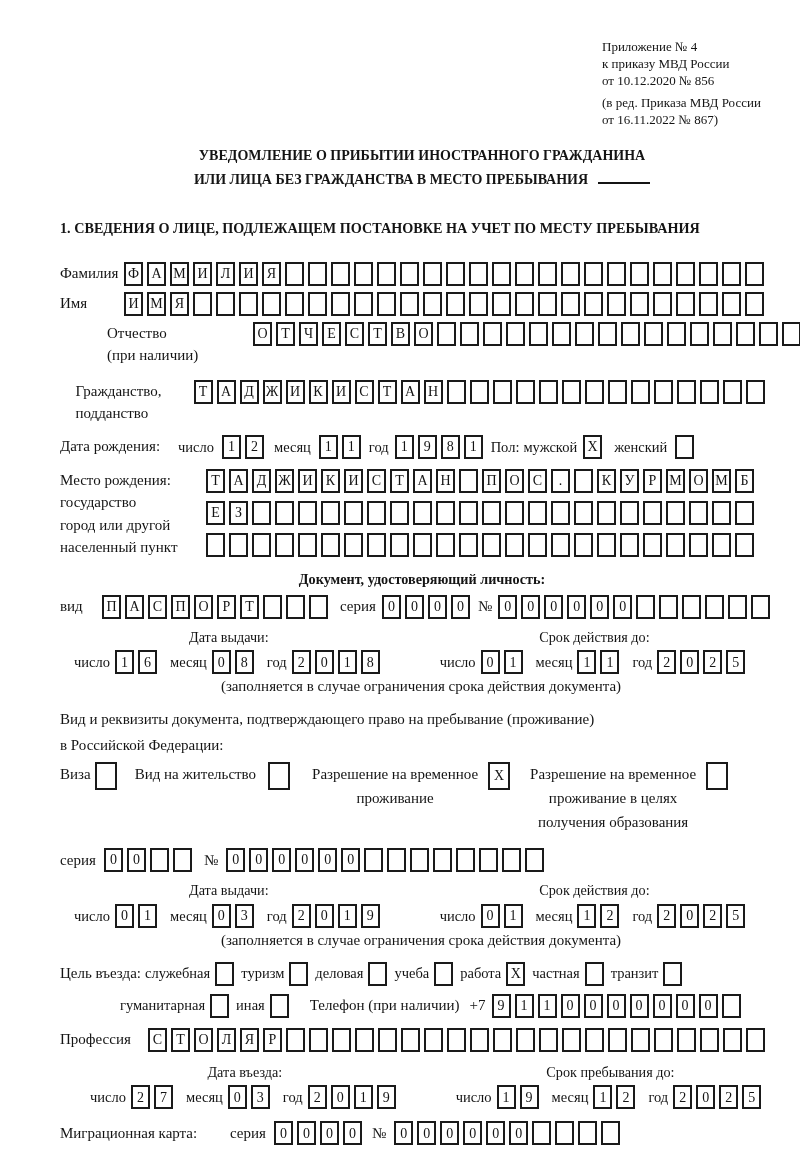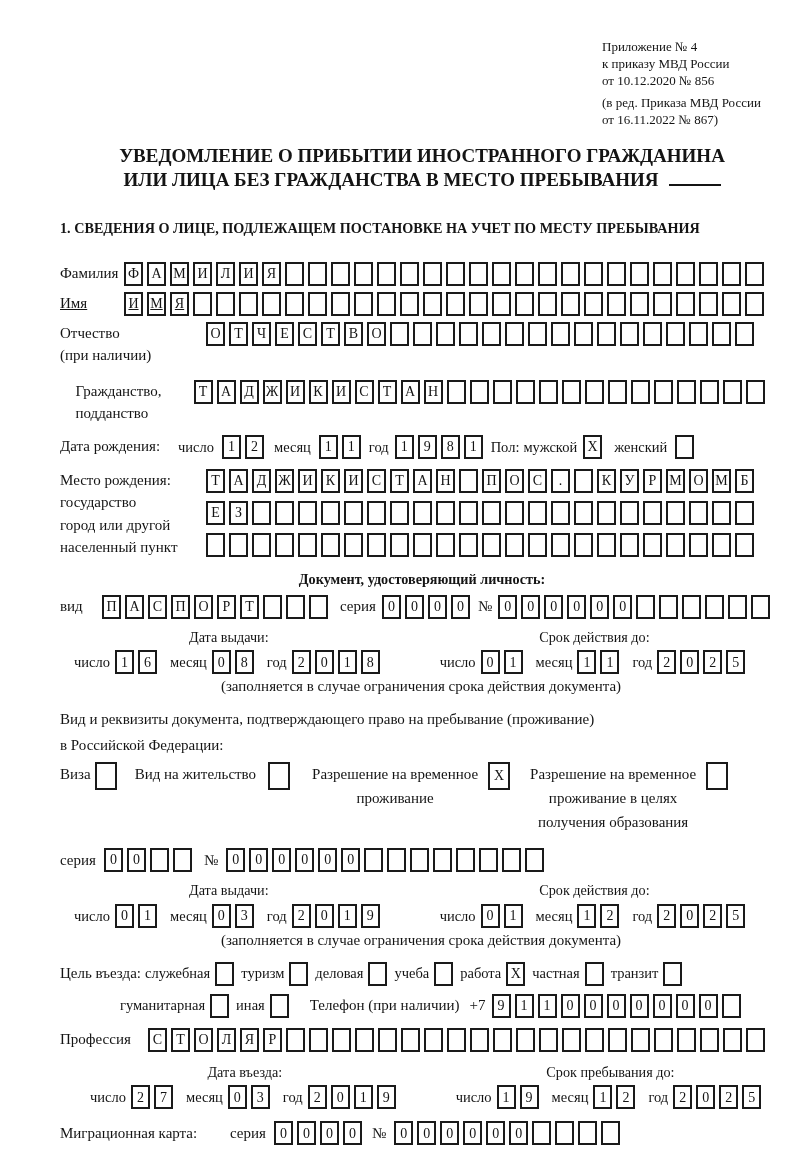--- a/index.html
+++ b/index.html
@@ -6,21 +6,21 @@
   .page {
     width:800px; min-height:1163px; box-sizing:border-box;
     background:#ffffff; color:#141414;
     padding:38px 16px 24px 60px;
     font-family:"Liberation Serif","DejaVu Serif",serif;
     font-size:15px; line-height:1.25;
   }
   .appendix { margin-left:542px; font-size:13px; line-height:17px; }
   .appendix .ed-gap { margin-top:5px; }
   .forma { text-align:right; padding-right:40px; font-weight:bold; font-size:15px; margin-top:16px; letter-spacing:0.5px; }
-  .title { text-align:center; font-weight:bold; font-size:19px; line-height:24px; margin-top:16px; }
+  .title { text-align:center; font-weight:bold; font-size:14px; line-height:24px; margin-top:16px; }
   .blank-line { display:inline-block; width:52px; border-bottom:2px solid #141414; margin-left:10px; vertical-align:baseline; }
   .sec-heading { font-weight:bold; font-size:14.2px; margin-top:28px; white-space:nowrap; }
 
   .row { display:flex; align-items:center; }
   .row-top { display:flex; align-items:flex-start; }
   .lbl { font-size:15px; flex:none; }
   .sm { font-size:14.5px; }
   .cells { display:inline-flex; flex:none; }
   .cell {
     box-sizing:border-box; flex:none;
@@ -98,21 +98,21 @@
         <span class="cell"></span>
         <span class="cell"></span>
         <span class="cell"></span>
         <span class="cell"></span>
         <span class="cell"></span>
         <span class="cell"></span>
         <span class="cell"></span>
       </span>
   </div>
 
-  <div class="row" style="margin-top:6px;text-decoration:underline;">
+  <div class="row" style="margin-top:6px;">
     <span class="lbl" style="width:64px;">Имя</span>
     <span class="cells">
         <span class="cell">И</span>
         <span class="cell">М</span>
         <span class="cell">Я</span>
         <span class="cell"></span>
         <span class="cell"></span>
         <span class="cell"></span>
         <span class="cell"></span>
         <span class="cell"></span>
@@ -132,21 +132,21 @@
         <span class="cell"></span>
         <span class="cell"></span>
         <span class="cell"></span>
         <span class="cell"></span>
         <span class="cell"></span>
         <span class="cell"></span>
         <span class="cell"></span>
       </span>
   </div>
 
-  <div class="row-top" style="margin-top:6px;">
+  <div class="row-top" style="margin-top:6px;margin-left:47px;">
     <span class="lblcol" style="width:146px;">
       <div>Отчество</div>
       <div>(при наличии)</div>
     </span>
     <span class="cells">
         <span class="cell">О</span>
         <span class="cell">Т</span>
         <span class="cell">Ч</span>
         <span class="cell">Е</span>
         <span class="cell">С</span>

